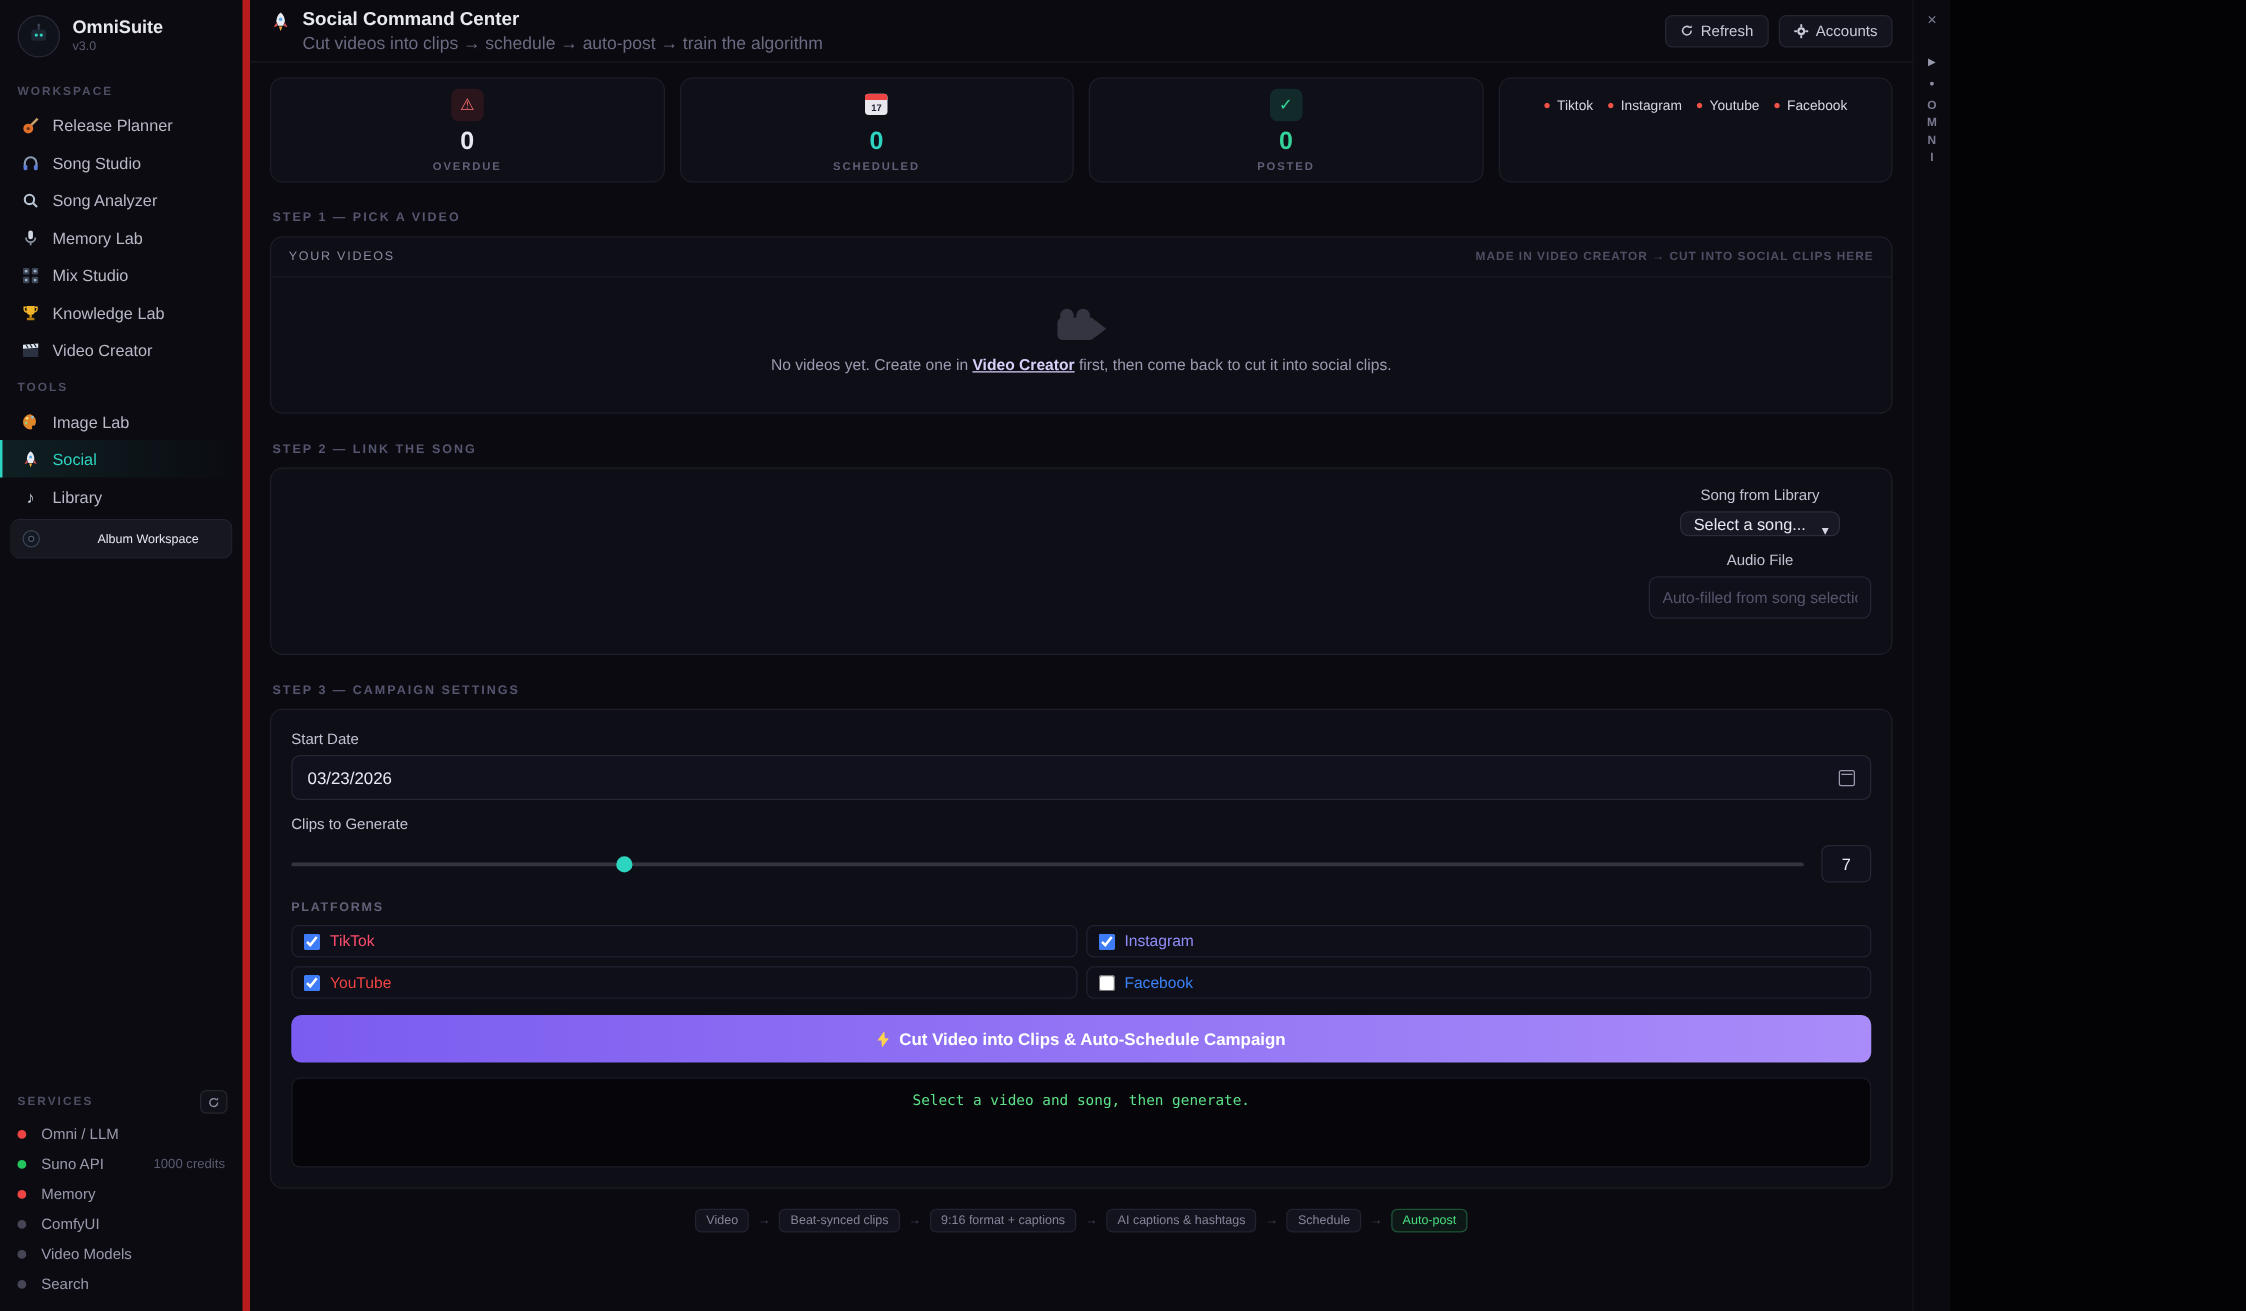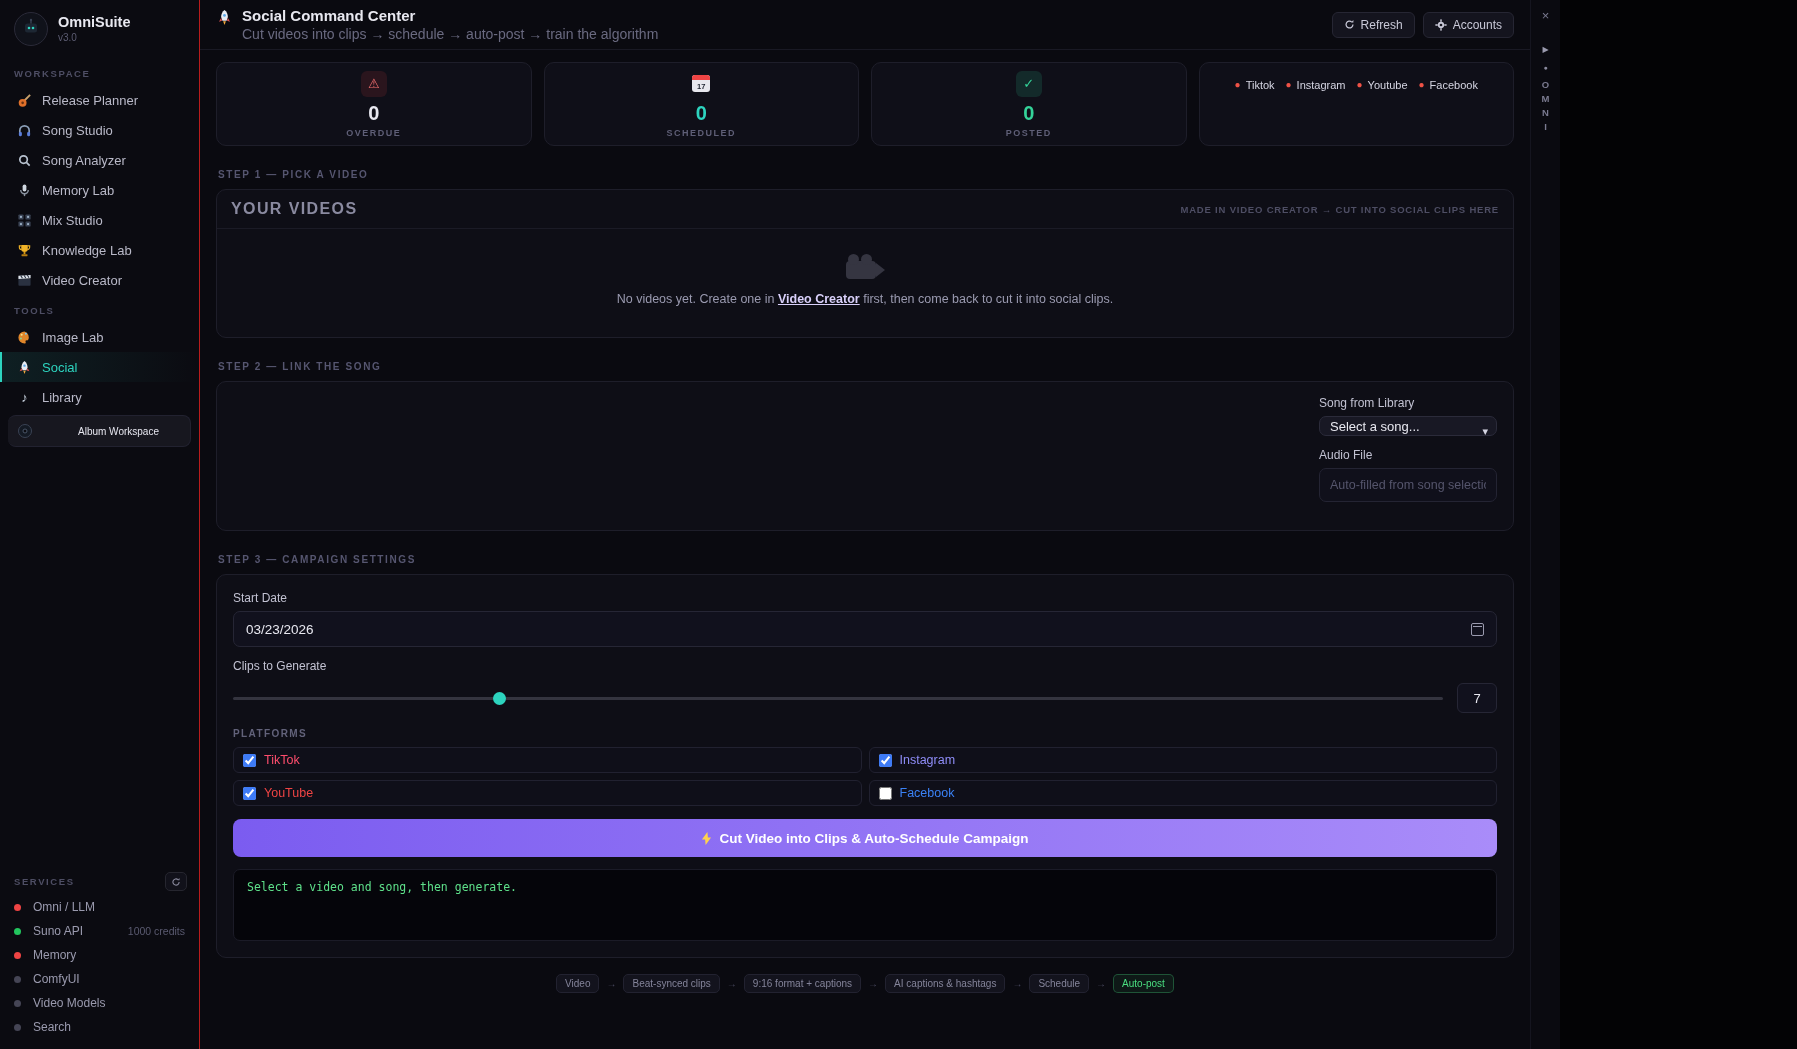--- a/index.html
+++ b/index.html
@@ -5,21 +5,21 @@
   * { box-sizing: border-box; }
   html,body { margin:0; padding:0; }
   body {
     width:1797px; height:1049px; overflow:hidden;
     background:#030305; color:#e8e8f0;
     font-family:"Liberation Sans", sans-serif;
   }
   .app { display:flex; width:1560px; height:1049px; background:#0a0a10; }
 
   
-  .sidebar { width:200px; min-width:200px; background:#0b0b11; border-right:1px solid #b91c1c;
+  .sidebar { width:200px; min-width:200px; background:#0b0b11; border-right:6px solid #b91c1c;
     display:flex; flex-direction:column; padding-top:10px; }
   .logo-row { display:flex; align-items:center; gap:10px; padding:2px 14px 12px; }
   .logo-avatar { width:34px; height:34px; border-radius:50%; background:#10121a; border:1px solid #2a2a38;
     display:flex; align-items:center; justify-content:center; }
   .logo-name { font-size:14.5px; font-weight:700; line-height:1.1; }
   .logo-ver { font-size:10px; color:#5c5c72; margin-top:2px; }
   .side-section-label { font-size:9.5px; letter-spacing:1.6px; color:#4e4e64; font-weight:700; padding:10px 14px 6px; }
   .side-item { display:flex; align-items:center; gap:9px; padding:7px 14px; font-size:13px; color:#b9b9c8;
     cursor:pointer; border-left:2px solid transparent; }
   .side-item .si { width:17px; height:16px; display:flex; align-items:center; justify-content:center; font-size:13px; }
@@ -66,34 +66,34 @@
   .legend-card { flex-direction:row; align-items:flex-start; justify-content:center; padding-top:16px; gap:11px; }
   .legend-item { display:flex; align-items:center; gap:5px; font-size:11px; color:#d5d5e2; }
   .legend-dot { color:#ef5246; font-size:10px; line-height:1; }
 
   .step-label { font-size:10px; letter-spacing:1.6px; color:#565670; font-weight:700; margin:23px 2px 9px; }
 
   .panel { background:#0e0e16; border:1px solid #1e1e2a; border-radius:10px; }
 
   
   .videos-head { display:flex; justify-content:space-between; align-items:center; padding:10px 14px; border-bottom:1px solid #1b1b26; }
-  .vph-left { font-size:16px; letter-spacing:1.4px; color:#8a8aa0; font-weight:700; }
+  .vph-left { font-size:10px; letter-spacing:1.4px; color:#8a8aa0; font-weight:400; }
   .vph-right { font-size:9.5px; letter-spacing:.8px; color:#4e4e64; font-weight:700; }
   .videos-empty { height:108px; display:flex; flex-direction:column; align-items:center; justify-content:center; gap:13px; }
   .cam { position:relative; width:30px; height:18px; background:#3c3c49; border-radius:4px; opacity:.85; margin-right:8px; }
   .cam:before { content:""; position:absolute; right:-9px; top:2px; border-left:9px solid #3c3c49;
     border-top:7px solid transparent; border-bottom:7px solid transparent; }
   .cam:after { content:""; position:absolute; top:-7px; left:2px; width:11px; height:11px; border-radius:50%;
     background:#3c3c49; box-shadow:13px 0 0 #3c3c49; }
   .videos-empty-text { font-size:12.5px; color:#9a9ab0; }
   .vc-link { color:#d9d0fa; text-decoration:underline; font-weight:600; cursor:pointer; }
 
   
   .song-panel { height:150px; display:flex; justify-content:flex-end; padding:14px 16px; }
-  .song-col { width:178px; display:flex; flex-direction:column; }
+  .song-col { width:178px; display:flex; flex-direction:column;align-items:center; }
   .field-label { font-size:12px; color:#c2c2d2; margin-bottom:6px; }
   .select-wrap { position:relative; }
   select { width:100%; height:20px; background:#181824; border:1px solid #2b2b3a; border-radius:7px;
     color:#e8e8f0; font-size:13px; padding:0 26px 0 10px; appearance:none; -webkit-appearance:none; font-family:inherit; }
   .chev { position:absolute; right:9px; top:9px; color:#d4d4e2; font-size:11px; pointer-events:none; }
   .audio-input { width:100%; height:34px; background:#10101b; border:1px solid #242433; border-radius:7px;
     color:#e8e8f0; font-size:12.5px; padding:0 10px; font-family:inherit; }
   .audio-input::placeholder { color:#55556c; }
   .mt12 { margin-top:12px; }
 
@@ -114,21 +114,21 @@
   .platform-grid { display:grid; grid-template-columns:1fr 1fr; gap:7px; }
   .platform { display:flex; align-items:center; gap:8px; background:#0f0f19; border:1px solid #212130;
     border-radius:6px; padding:5px 9px; font-size:12.5px; cursor:pointer; }
   input[type=checkbox] { width:13px; height:13px; accent-color:#3e7bf6; margin:0; }
   .p-tiktok { color:#ff4d6d; } .p-instagram { color:#8f8df8; } .p-youtube { color:#ef4444; } .p-facebook { color:#3b82f6; }
   .generate-btn { margin-top:13px; width:100%; height:38px; border:none; border-radius:8px;
     background:linear-gradient(90deg,#7b5cf0,#a98cf9); color:#ffffff; font-size:13.5px; font-weight:700;
     font-family:inherit; cursor:pointer; display:flex; align-items:center; justify-content:center; gap:7px; }
   .console { margin-top:12px; background:#05050a; border:1px solid #1b1b27; border-radius:7px; height:72px;
     padding:10px 13px; font-family:"DejaVu Sans Mono", monospace; font-size:11.5px; color:#5ee08a;
-    white-space:pre-wrap; overflow:hidden; margin-bottom:0; }
+    white-space:pre-wrap; overflow:hidden; margin-bottom:0;text-align:center; }
 
   
   .pipeline { display:flex; justify-content:center; align-items:center; gap:7px; margin:16px 0 10px; }
   .pill { background:#13131d; border:1px solid #222230; border-radius:5px; padding:3px 8px; font-size:10px; color:#84849a; }
   .pill-green { color:#4ade80; background:rgba(74,222,128,.07); border-color:rgba(74,222,128,.3);text-align:right; }
   .pipe-arrow { color:#4a4a60; font-size:10px; }
 
   
   .edge { width:30px; min-width:30px; background:#0a0a10; border-left:1px solid #15151f;
     display:flex; flex-direction:column; align-items:center; padding-top:8px; }

